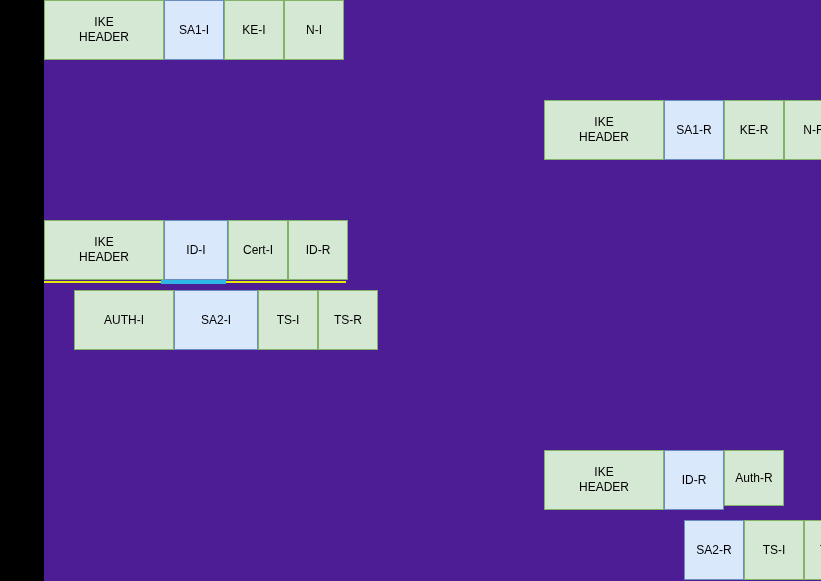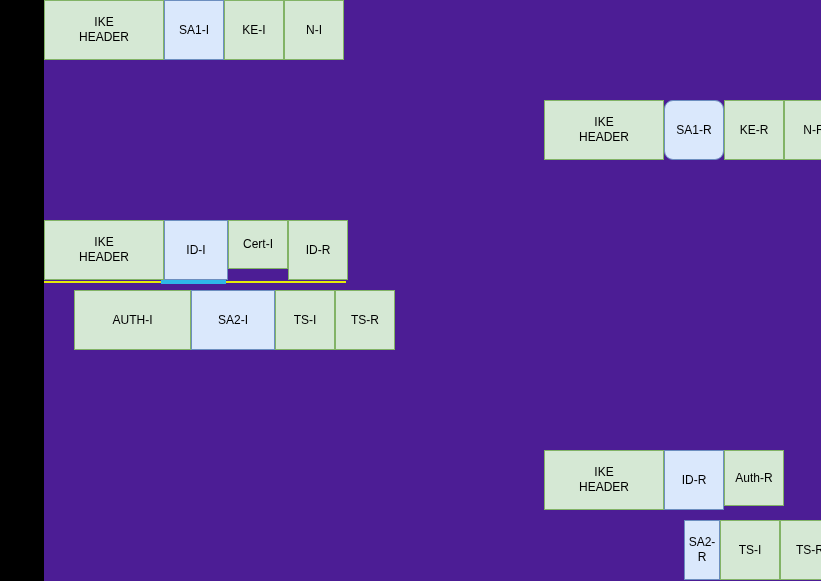--- a/index.html
+++ b/index.html
@@ -60,47 +60,47 @@
       </div>
       <div class="box green" style="width: 60px; height: 60px;">
         <span class="lbl">N-I</span>
       </div>
     </div>
     <div class="msg-row" style="left: 500px; top: 100px;">
       <div class="box green" style="width: 120px; height: 60px;">
         <span class="lbl">IKE
 HEADER</span>
       </div>
-      <div class="box blue" style="width: 60px; height: 60px; border-radius: 9px;">
+      <div class="box blue" style="width: 60px; height: 60px;">
         <span class="lbl">SA1-R</span>
       </div>
       <div class="box green" style="width: 60px; height: 60px; justify-content: center;">
         <span class="lbl">KE-R</span>
       </div>
       <div class="box green" style="width: 60px; height: 60px;">
         <span class="lbl">N-R</span>
       </div>
     </div>
     <div class="msg-row" style="left: 0px; top: 220px;">
       <div class="box green" style="width: 120px; height: 60px;">
         <span class="lbl">IKE
 HEADER</span>
       </div>
       <div class="box blue" style="width: 64px; height: 60px;">
         <span class="lbl">ID-I</span>
       </div>
-      <div class="box green" style="width: 60px; height: 49px;">
+      <div class="box green" style="width: 60px; height: 60px;">
         <span class="lbl">Cert-I</span>
       </div>
       <div class="box green" style="width: 60px; height: 60px;">
         <span class="lbl">ID-R</span>
       </div>
     </div>
     <div class="msg-row" style="left: 30px; top: 290px;">
-      <div class="box green" style="width: 117px; height: 60px;">
+      <div class="box green" style="width: 100px; height: 60px;">
         <span class="lbl">AUTH-I</span>
       </div>
       <div class="box blue" style="width: 84px; height: 60px;">
         <span class="lbl">SA2-I</span>
       </div>
       <div class="box green" style="width: 60px; height: 60px;">
         <span class="lbl">TS-I</span>
       </div>
       <div class="box green" style="width: 60px; height: 60px;">
         <span class="lbl">TS-R</span>
@@ -112,21 +112,21 @@
 HEADER</span>
       </div>
       <div class="box blue" style="width: 60px; height: 60px;">
         <span class="lbl">ID-R</span>
       </div>
       <div class="box green" style="width: 60px; height: 56px;">
         <span class="lbl">Auth-R</span>
       </div>
     </div>
     <div class="msg-row" style="left: 640px; top: 520px;">
-      <div class="box blue" style="width: 36px; height: 60px;">
+      <div class="box blue" style="width: 60px; height: 60px;">
         <span class="lbl">SA2-R</span>
       </div>
       <div class="box green" style="width: 60px; height: 60px;">
         <span class="lbl">TS-I</span>
       </div>
       <div class="box green" style="width: 60px; height: 60px;">
         <span class="lbl">TS-R</span>
       </div>
     </div>
     <div class="hl" style="left: 0px; top: 281px; width: 302px; height: 2px; z-index: 2; background: rgb(229, 233, 10);"></div>

